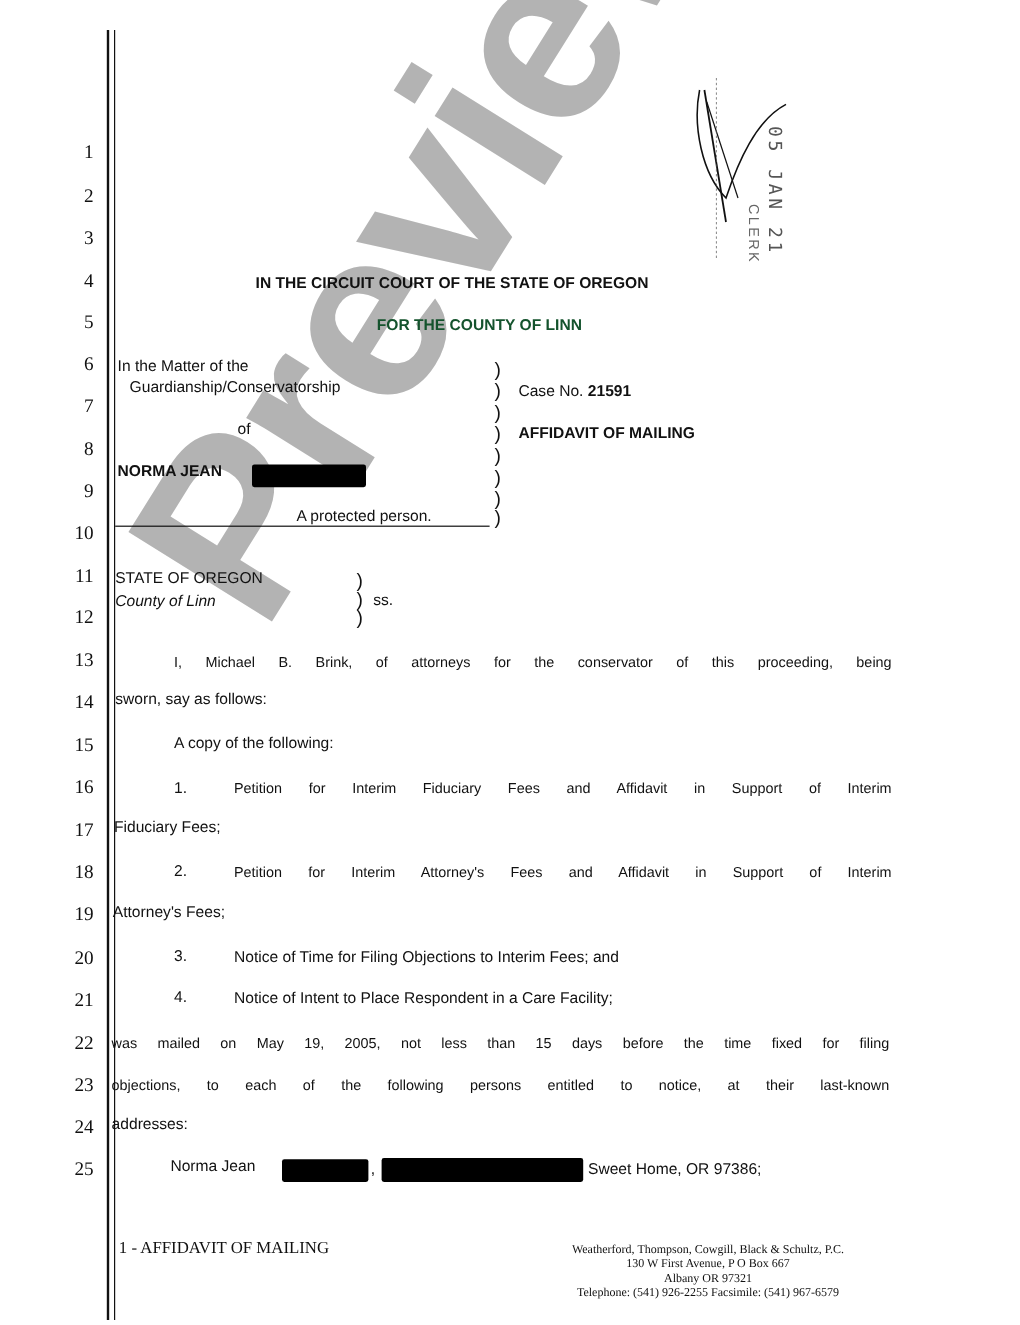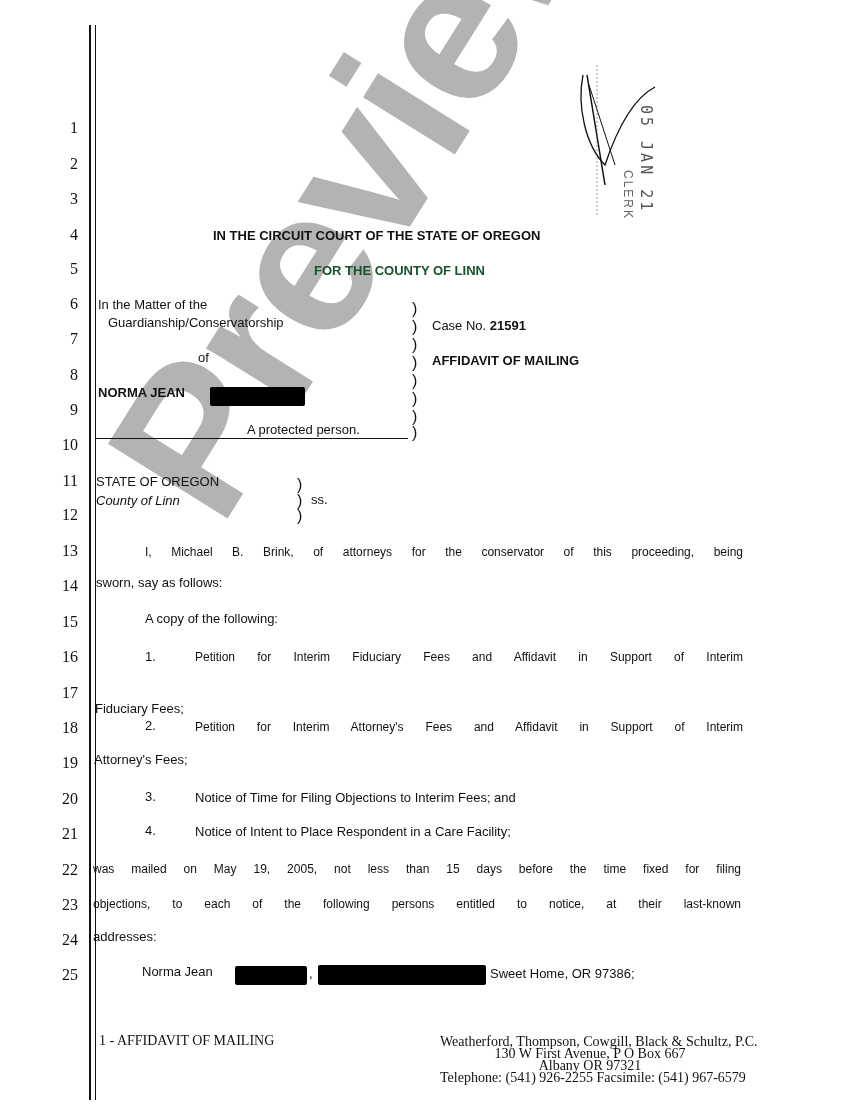--- a/index.html
+++ b/index.html
@@ -8,21 +8,21 @@
     .abs { position: absolute; white-space: nowrap; }
     .rule { position: absolute; background: #111; }
     .lineno { position: absolute; left: 40px; width: 38px; text-align: right;
               font-family: "Liberation Serif", serif; font-size: 16px; color: #111; }
     .body-text { font-size: 13px; }
     .bold { font-weight: bold; }
     .paren { position: absolute; font-size: 16px; }
     .redact { position: absolute; background: #000; border-radius: 2px; }
     .justify { position: absolute; text-align: justify; text-align-last: justify; font-size: 12px; white-space: nowrap; }
     .footer-left { font-family: "Liberation Serif", serif; font-size: 14px; }
-    .footer-right { font-family: "Liberation Serif", serif; font-size: 14px; text-align: center; line-height: 12px; }
+    .footer-right { font-family: "Liberation Serif", serif; font-size: 10px; text-align: center; line-height: 12px; }
     .watermark { position: absolute; left: 60px; top: 430px; font-family: "Liberation Sans", sans-serif;
                  font-weight: bold; font-size: 205px; color: rgba(150,150,150,0.72);
                  transform: rotate(-58deg); transform-origin: left top; letter-spacing: -4px;
                  pointer-events: none; white-space: nowrap; }
     .stamp { position: absolute; left: 575px; top: 65px; width: 170px; height: 160px; }
   </style>
 </head>
 <body>
 
 <div class="watermark">Preview</div>
@@ -103,21 +103,21 @@
 <span class="paren" style="left:297px; top:492px;">)</span>
 <span class="paren" style="left:297px; top:507px;">)</span>
 <div class="abs body-text" style="left:311px; top:492px;">ss.</div>
 
 <div class="justify" style="left:145px; top:545px; width:598px;">I, Michael B. Brink, of attorneys for the conservator of this proceeding, being</div>
 <div class="abs body-text" style="left:96px; top:575px;">sworn, say as follows:</div>
 <div class="abs body-text" style="left:145px; top:611px;">A copy of the following:</div>
 
 <div class="abs body-text" style="left:145px; top:649px;">1.</div>
 <div class="justify" style="left:195px; top:650px; width:548px;">Petition for Interim Fiduciary Fees and Affidavit in Support of Interim</div>
-<div class="abs body-text" style="left:95px; top:681px;margin-top:20px;">Fiduciary Fees;</div>
+<div class="abs body-text" style="left:95px; top:681px;">Fiduciary Fees;</div>
 
 <div class="abs body-text" style="left:145px; top:718px;">2.</div>
 <div class="justify" style="left:195px; top:720px; width:548px;">Petition for Interim Attorney's Fees and Affidavit in Support of Interim</div>
 <div class="abs body-text" style="left:94px; top:752px;">Attorney's Fees;</div>
 
 <div class="abs body-text" style="left:145px; top:789px;">3.</div>
 <div class="abs body-text" style="left:195px; top:790px;">Notice of Time for Filing Objections to Interim Fees; and</div>
 
 <div class="abs body-text" style="left:145px; top:823px;">4.</div>
 <div class="abs body-text" style="left:195px; top:824px;">Notice of Intent to Place Respondent in a Care Facility;</div>

